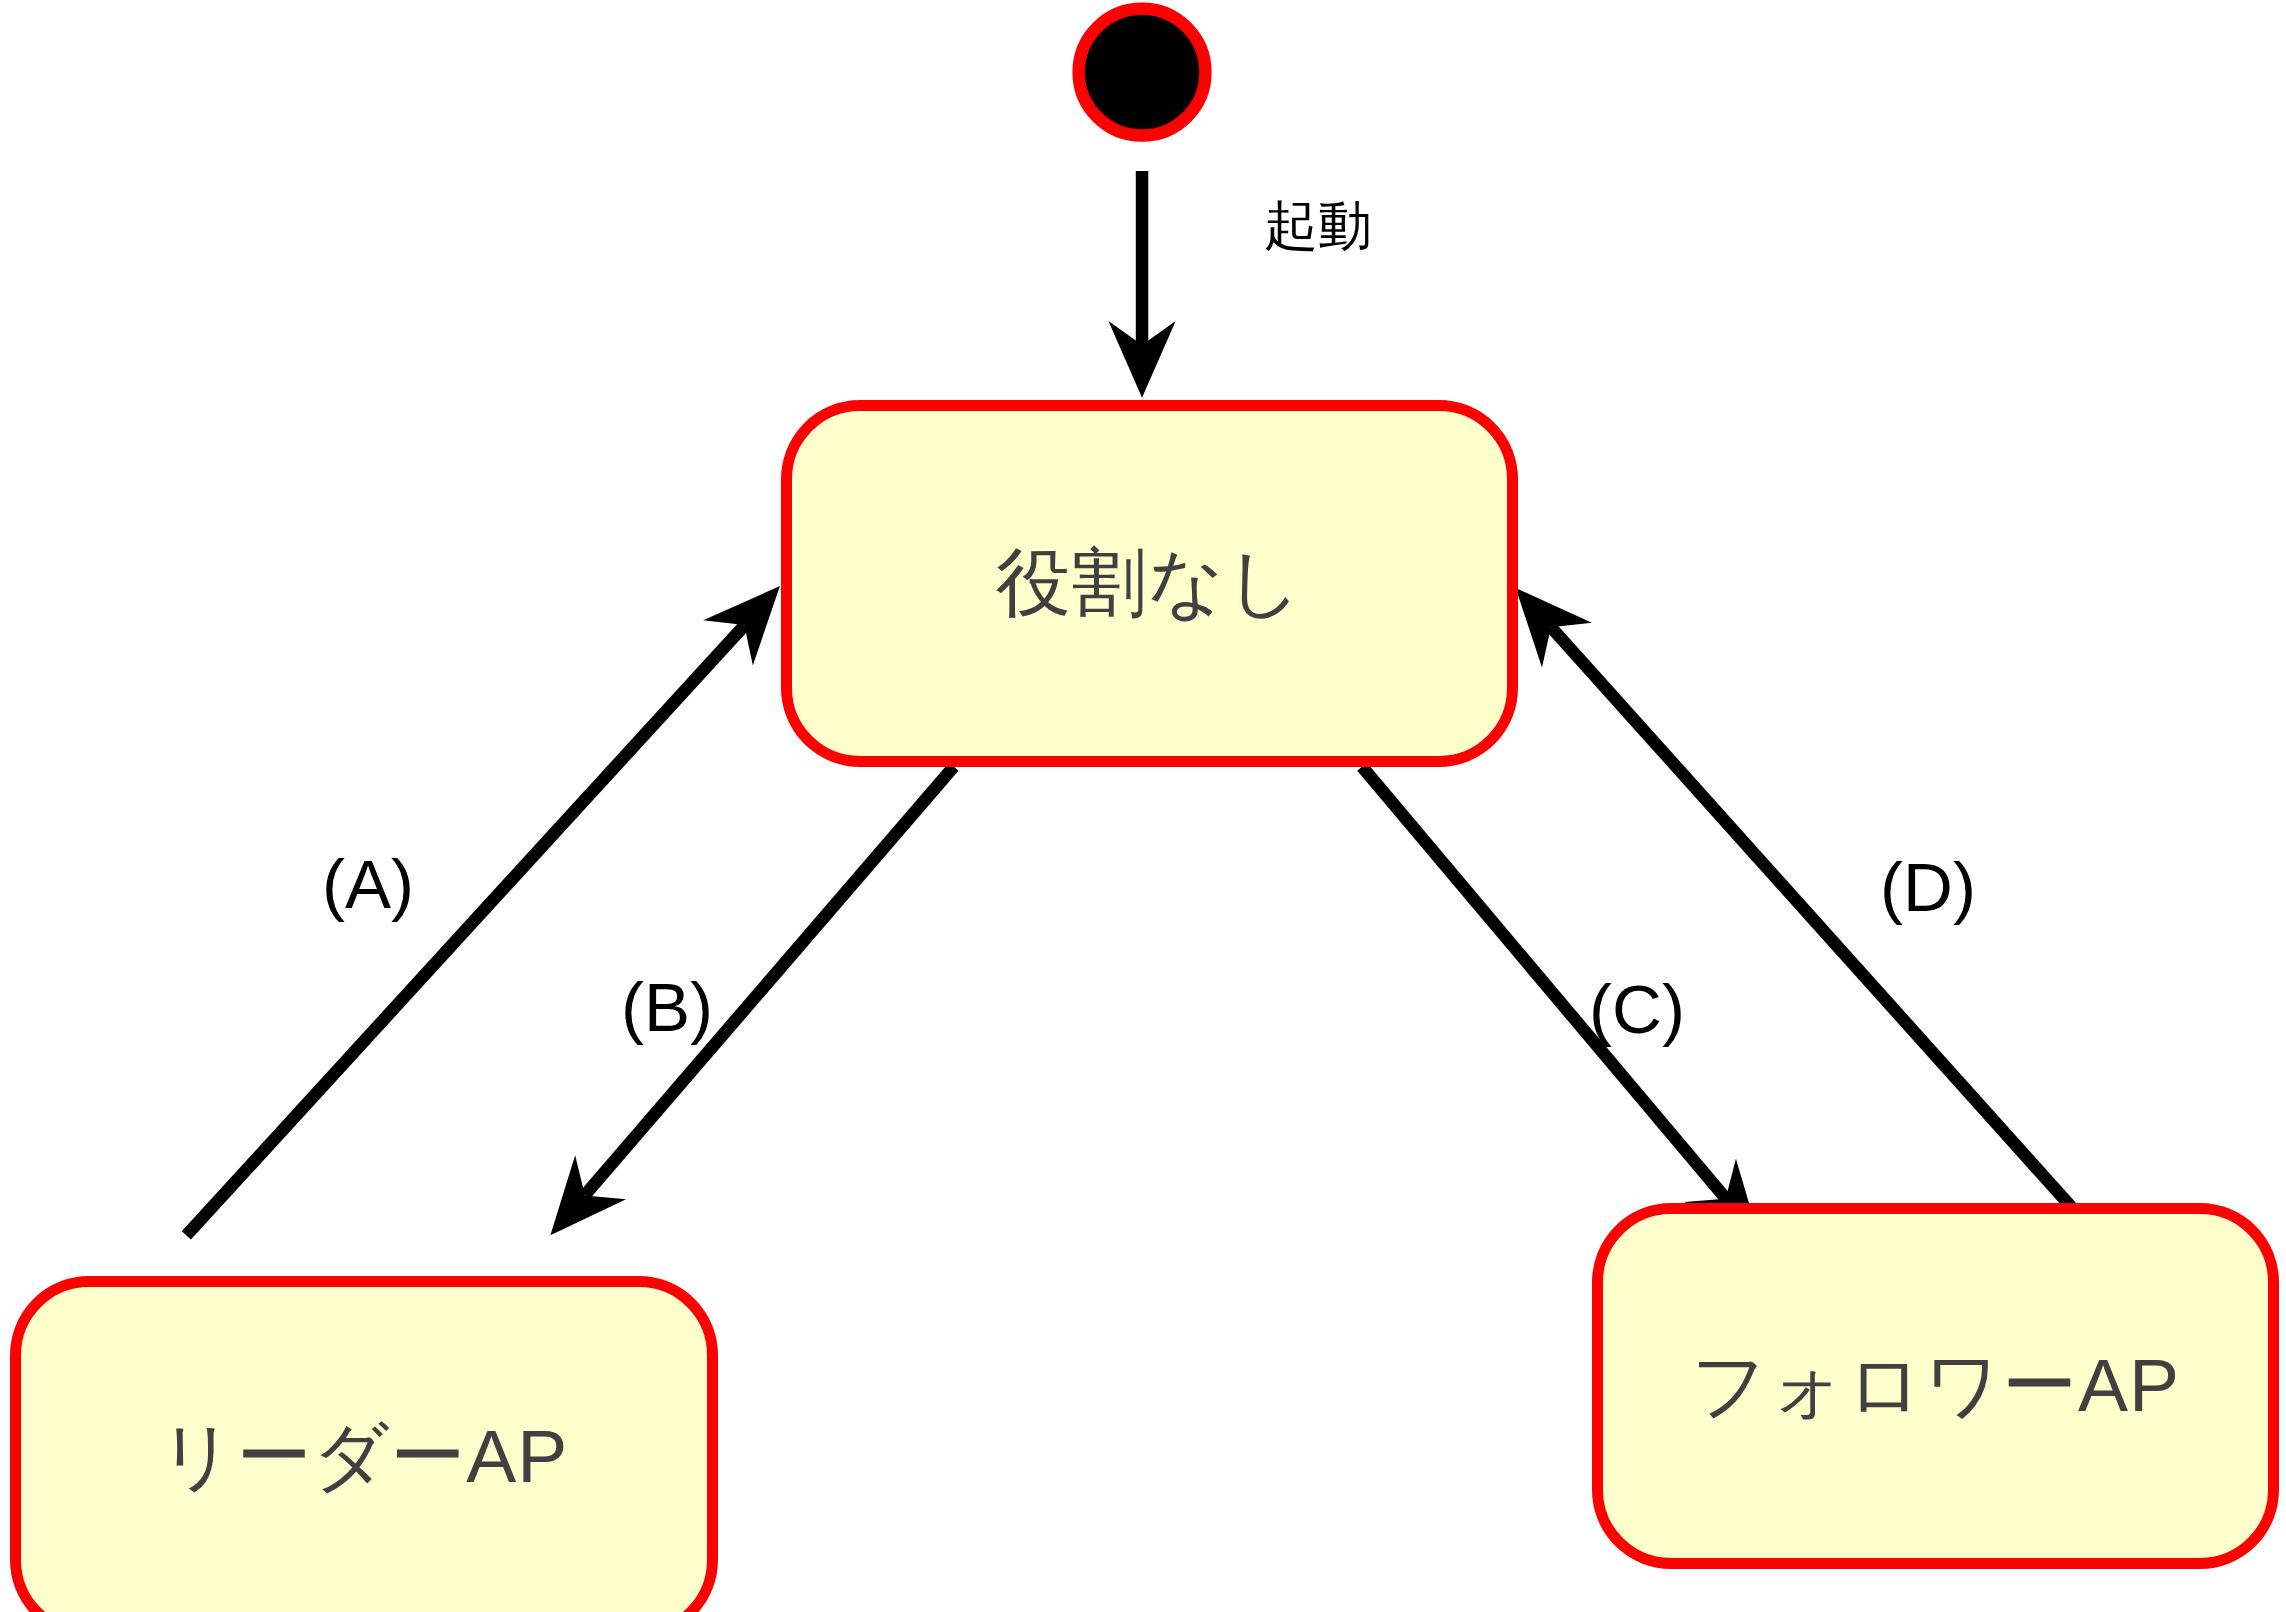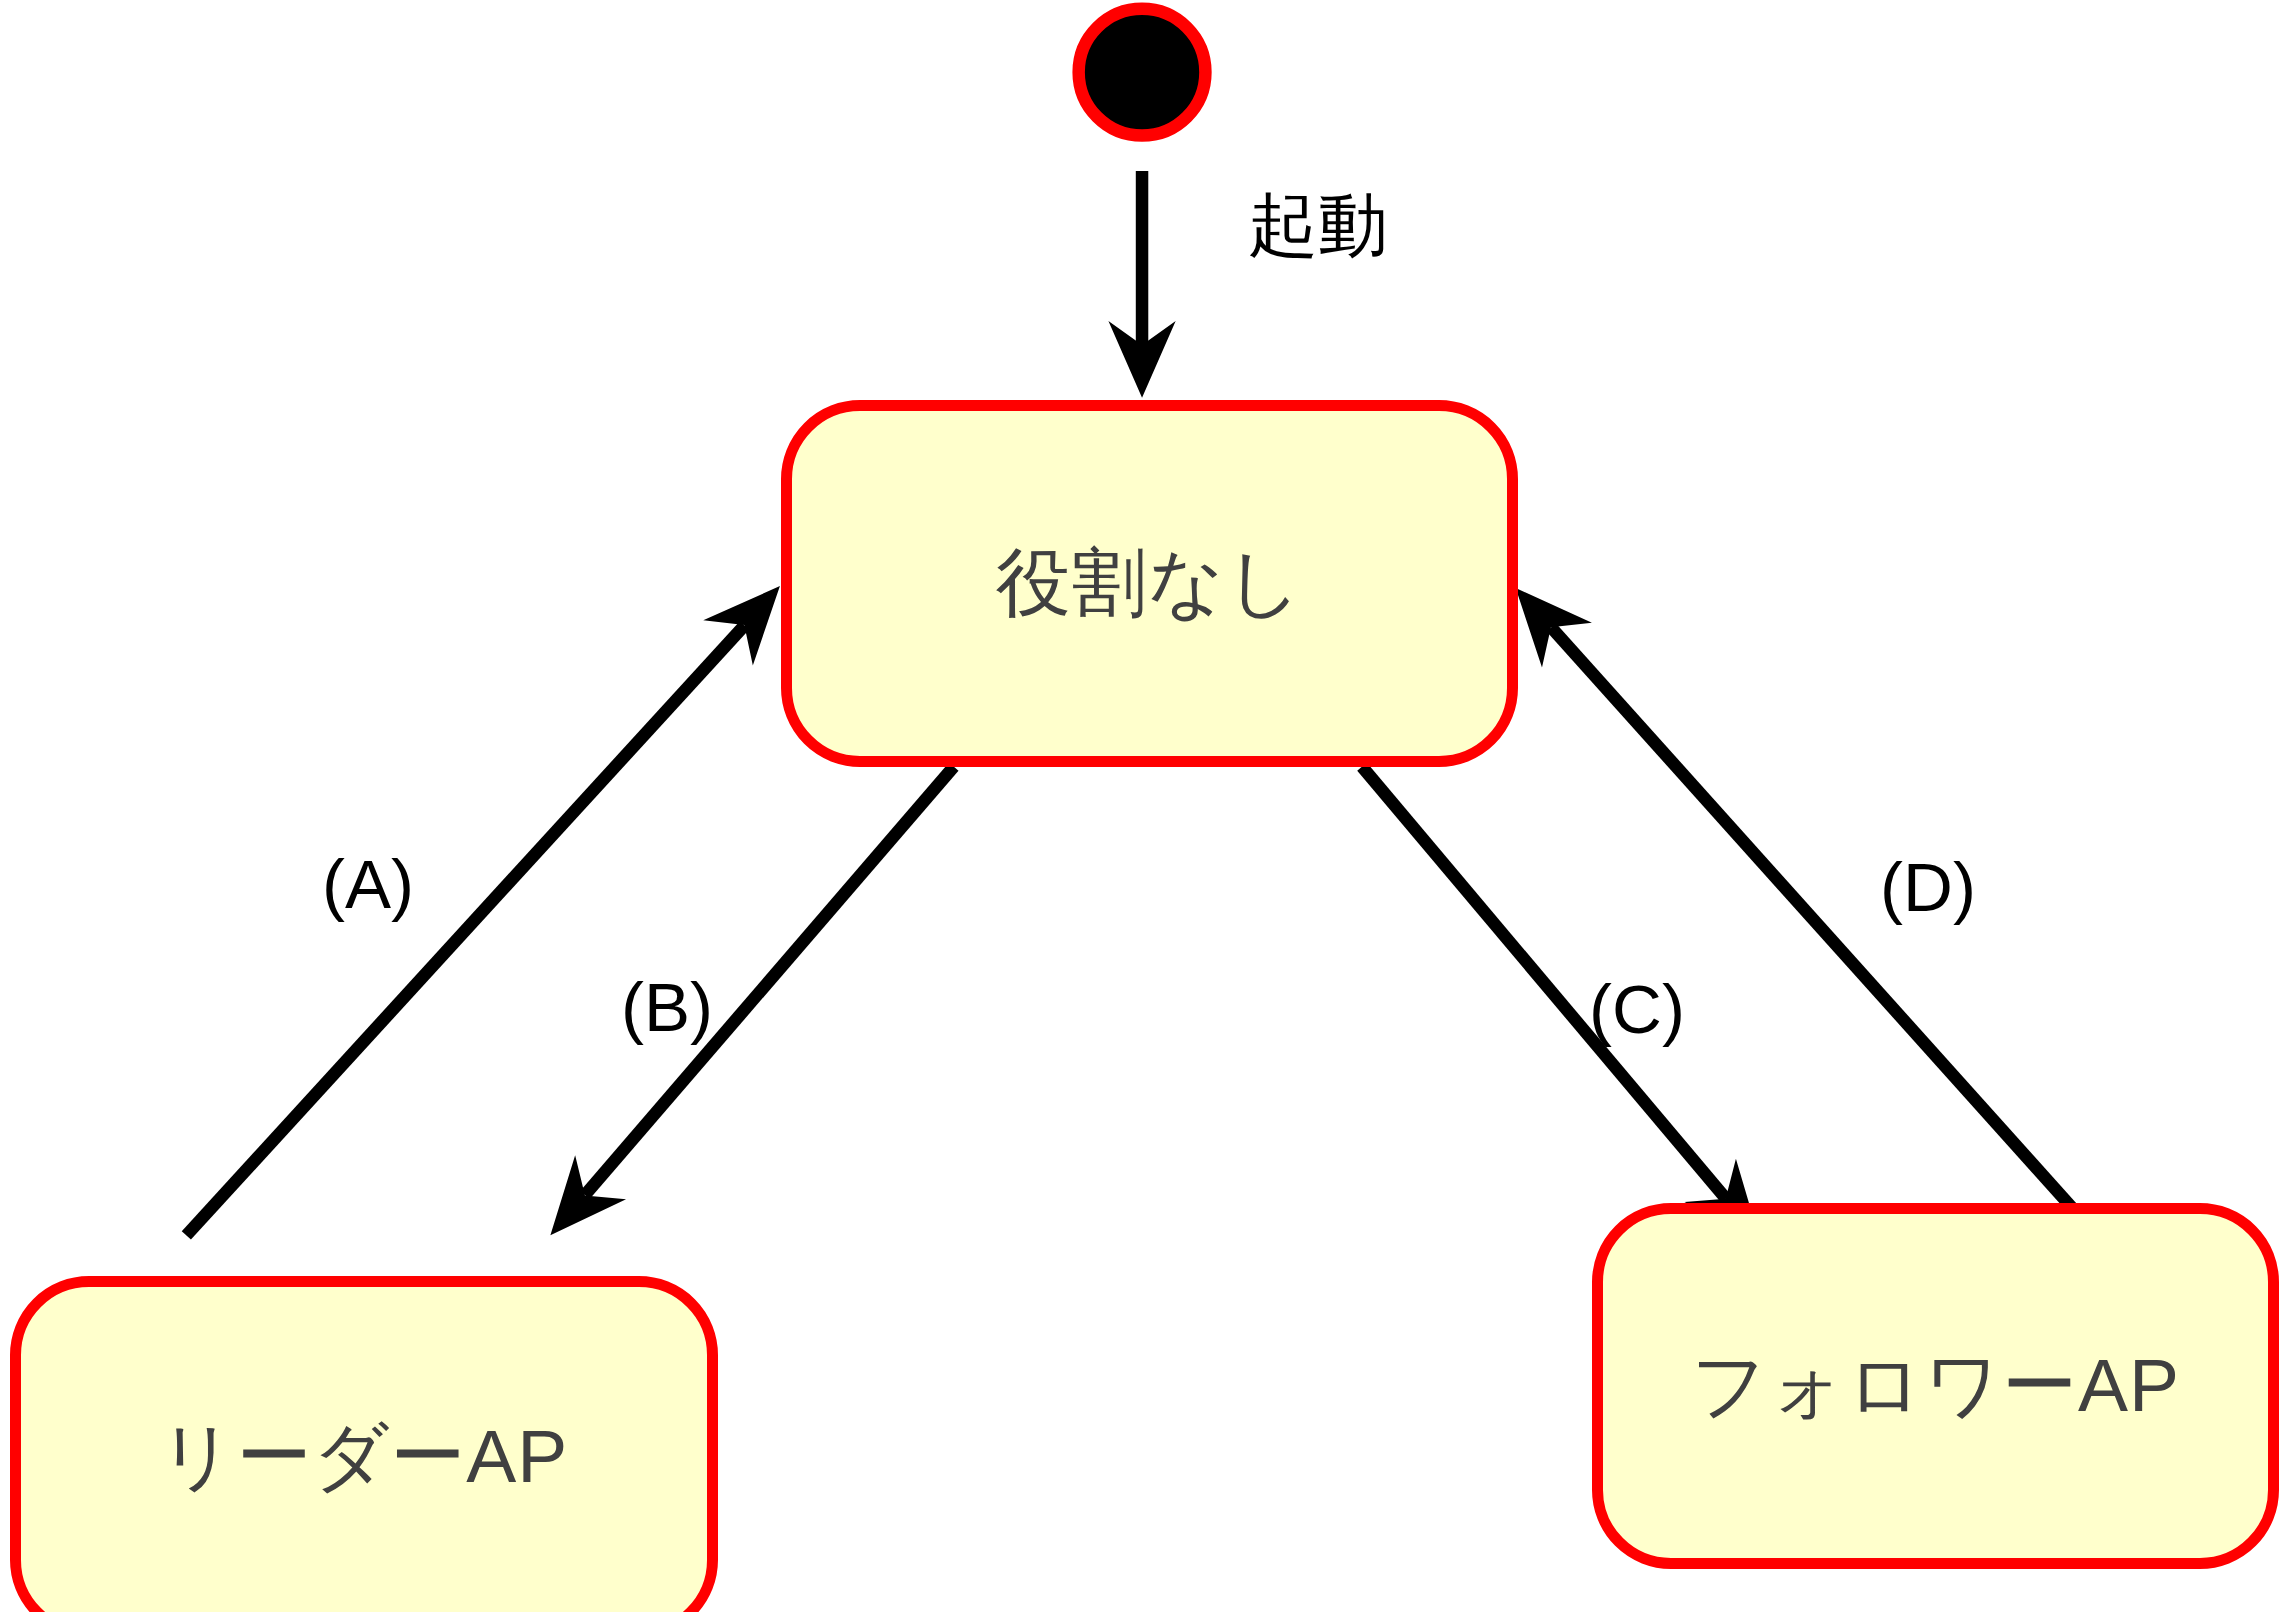--- a/index.html
+++ b/index.html
@@ -41,21 +41,21 @@
   .state-no-role   { left: 781px;  top: 400px;  width: 737px; height: 367px; }
   .state-leader    { left: 9.6px;   top: 1236px; width: 708px; height: 363px; margin-top: 40px; }
   .state-follower  { left: 1592px; top: 1203px; width: 687px; height: 366px; }
   .edge-label {
     position: absolute;
     transform: translate(-50%, -50%);
     font-size: 69px;
     color: #000000;
     white-space: nowrap;
   }
-  .edge-label.start-label { font-size: 70px; font-family: Liberation Mono, monospace; }
+  .edge-label.start-label { font-size: 54px; font-family: Liberation Mono, monospace; }
   .lbl-start { left: 1318px; top: 226px; }
   .lbl-a { left: 368px;  top: 884px; }
   .lbl-b { left: 667px;  top: 1007px; }
   .lbl-c { left: 1637px; top: 1009px; }
   .lbl-d { left: 1928px; top: 887px; }
 </style>
 </head>
 <body>
 
 <div class="canvas">

